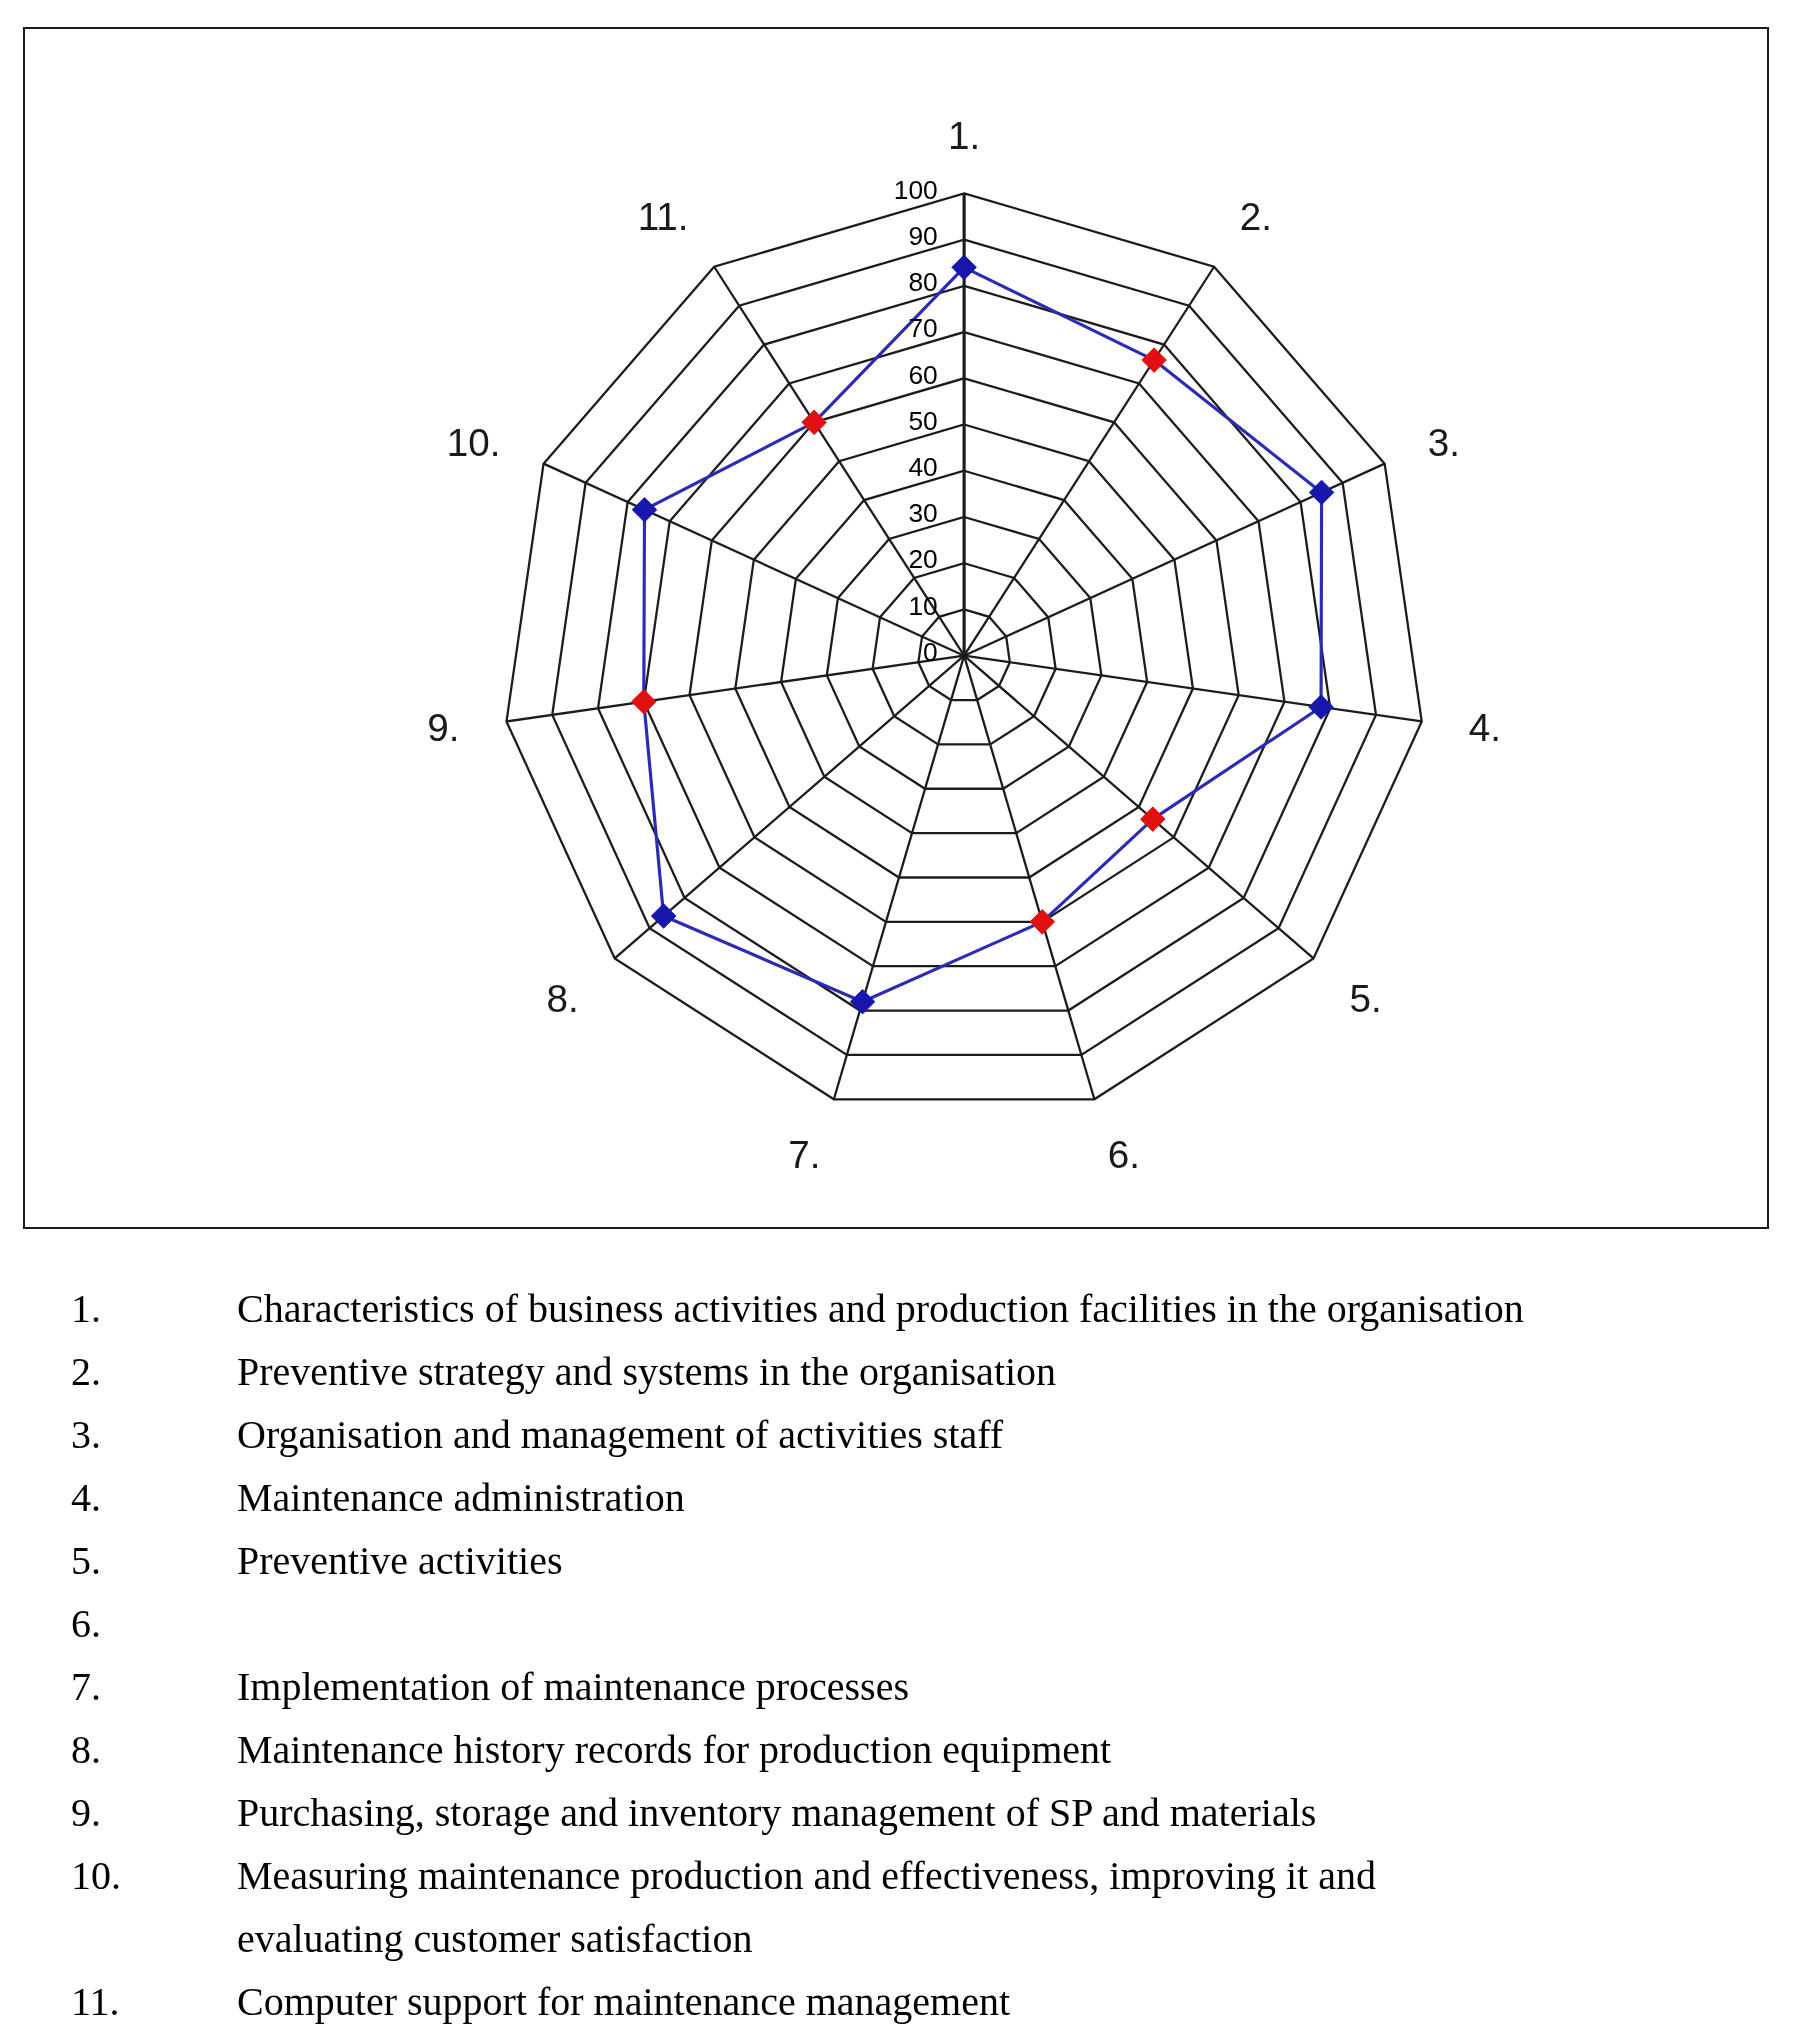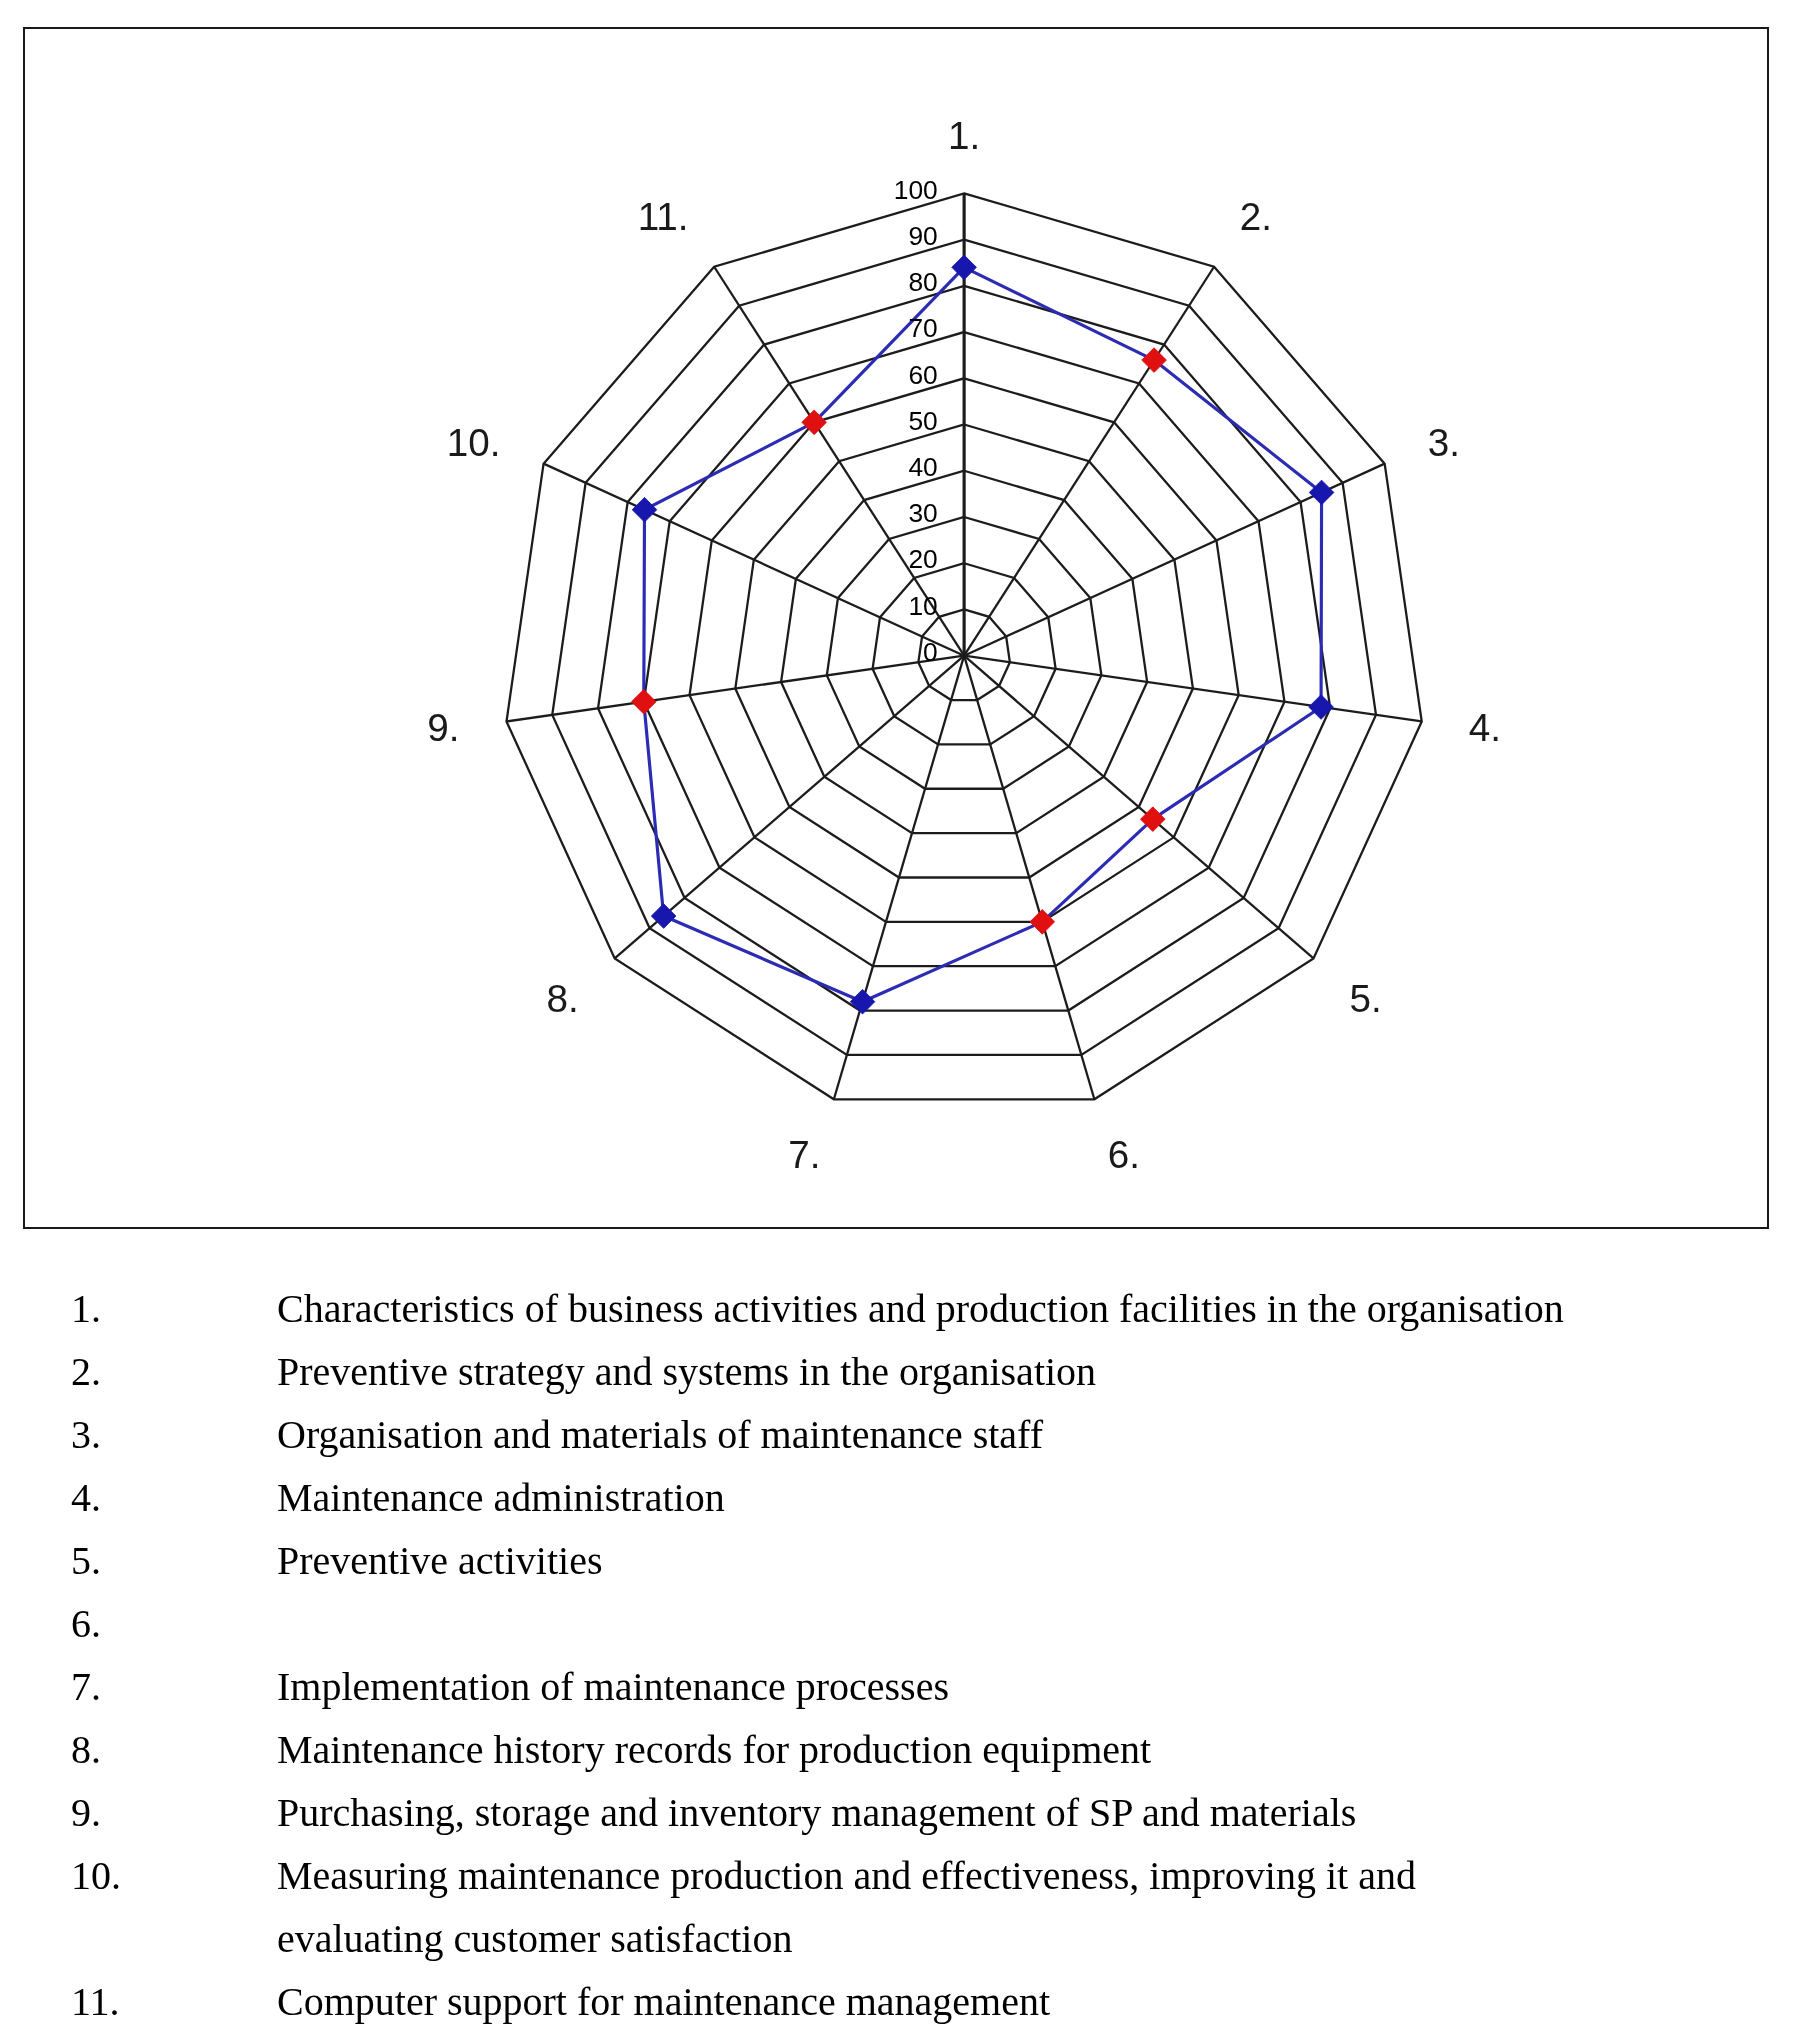--- a/index.html
+++ b/index.html
@@ -46,21 +46,20 @@
   }
   .legend-num {
     flex: 0 0 auto;
     width: 166px;
     padding-left: 71px;
     box-sizing: content-box;
   }
   .legend-text {
     flex: 1 1 auto;
     padding-right: 47px;
-    margin-left: 40px;
   }
   .legend-line {
     display: block;
   }
   text.tick-label {
     font-family: "Liberation Sans", sans-serif;
     font-size: 30px;
     fill: #000000;
   }
   text.axis-label {
@@ -141,21 +140,21 @@
       </div>
       <div class="legend-item">
         <span class="legend-num">2.</span>
         <span class="legend-text">
           <span class="legend-line">Preventive strategy and systems in the organisation</span>
         </span>
       </div>
       <div class="legend-item">
         <span class="legend-num">3.</span>
         <span class="legend-text">
-          <span class="legend-line">Organisation and materials of maintenance staff</span>
+          <span class="legend-line">Organisation and management of activities staff</span>
         </span>
       </div>
       <div class="legend-item">
         <span class="legend-num">4.</span>
         <span class="legend-text">
           <span class="legend-line">Maintenance administration</span>
         </span>
       </div>
       <div class="legend-item">
         <span class="legend-num">5.</span>

